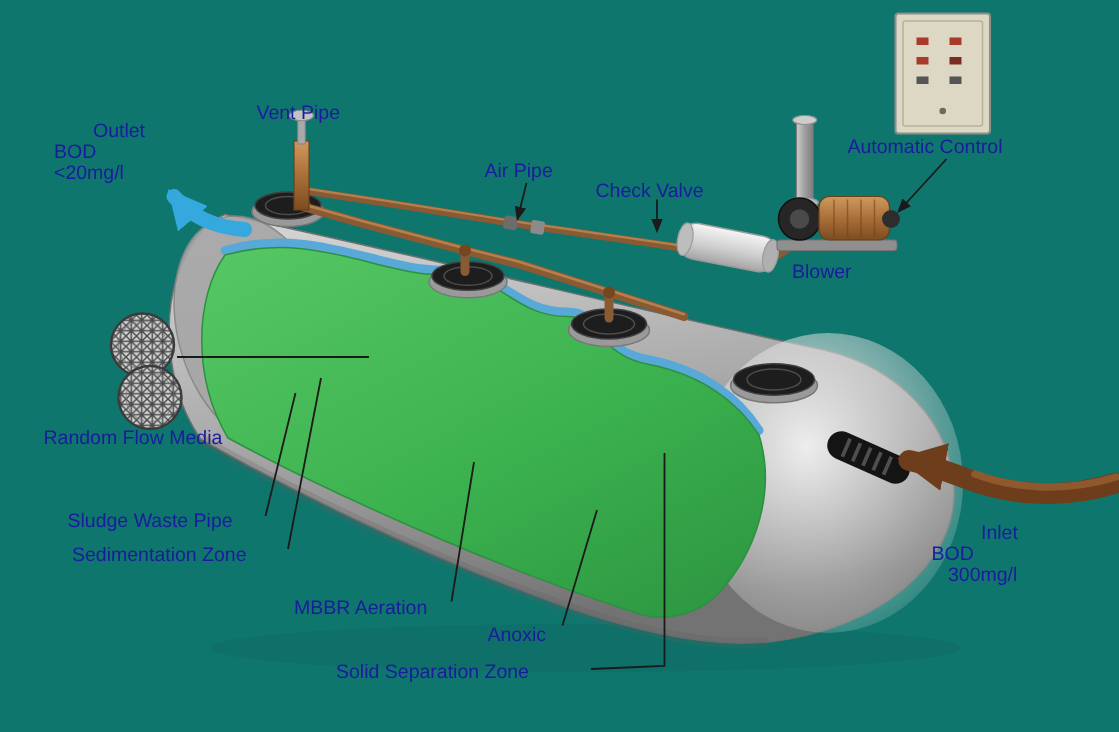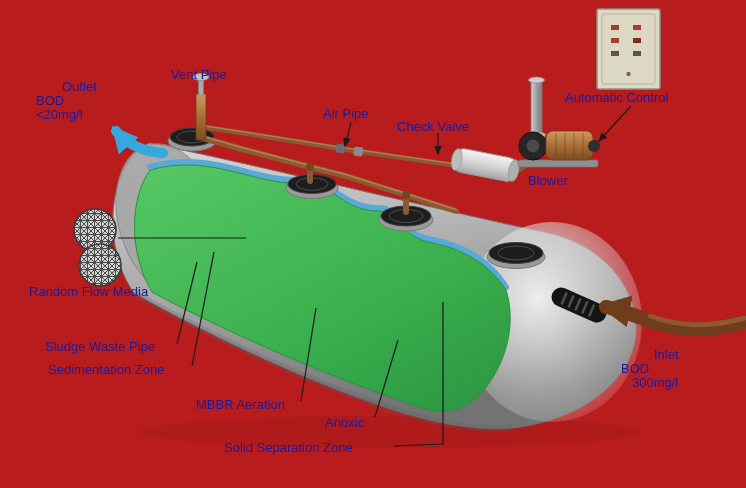--- a/index.html
+++ b/index.html
@@ -1,16 +1,16 @@
 <!DOCTYPE html>
 <html><head>
 <meta charset="utf-8">
 <style>
   html,body{margin:0;padding:0;background:#ffffff;}
-  .canvas{position:relative;width:746px;height:488px;background:#b91c1c;overflow:hidden;font-family:"Liberation Sans",sans-serif;text-align:center;}
+  .canvas{position:relative;width:746px;height:488px;background:#0f766e;overflow:hidden;font-family:"Liberation Sans",sans-serif;text-align:center;}
   .canvas svg{position:absolute;left:0;top:0;}
   text.lbl{fill:#1b1b9e;font-size:13px;font-family:"Liberation Sans",sans-serif;}
 </style>
 </head>
 <body>
 
 <div class="canvas">
 <svg width="746" height="488" viewBox="0 0 746 488">
   <defs>
     <linearGradient id="tankG" x1="0" y1="0" x2="0.25" y2="1">

